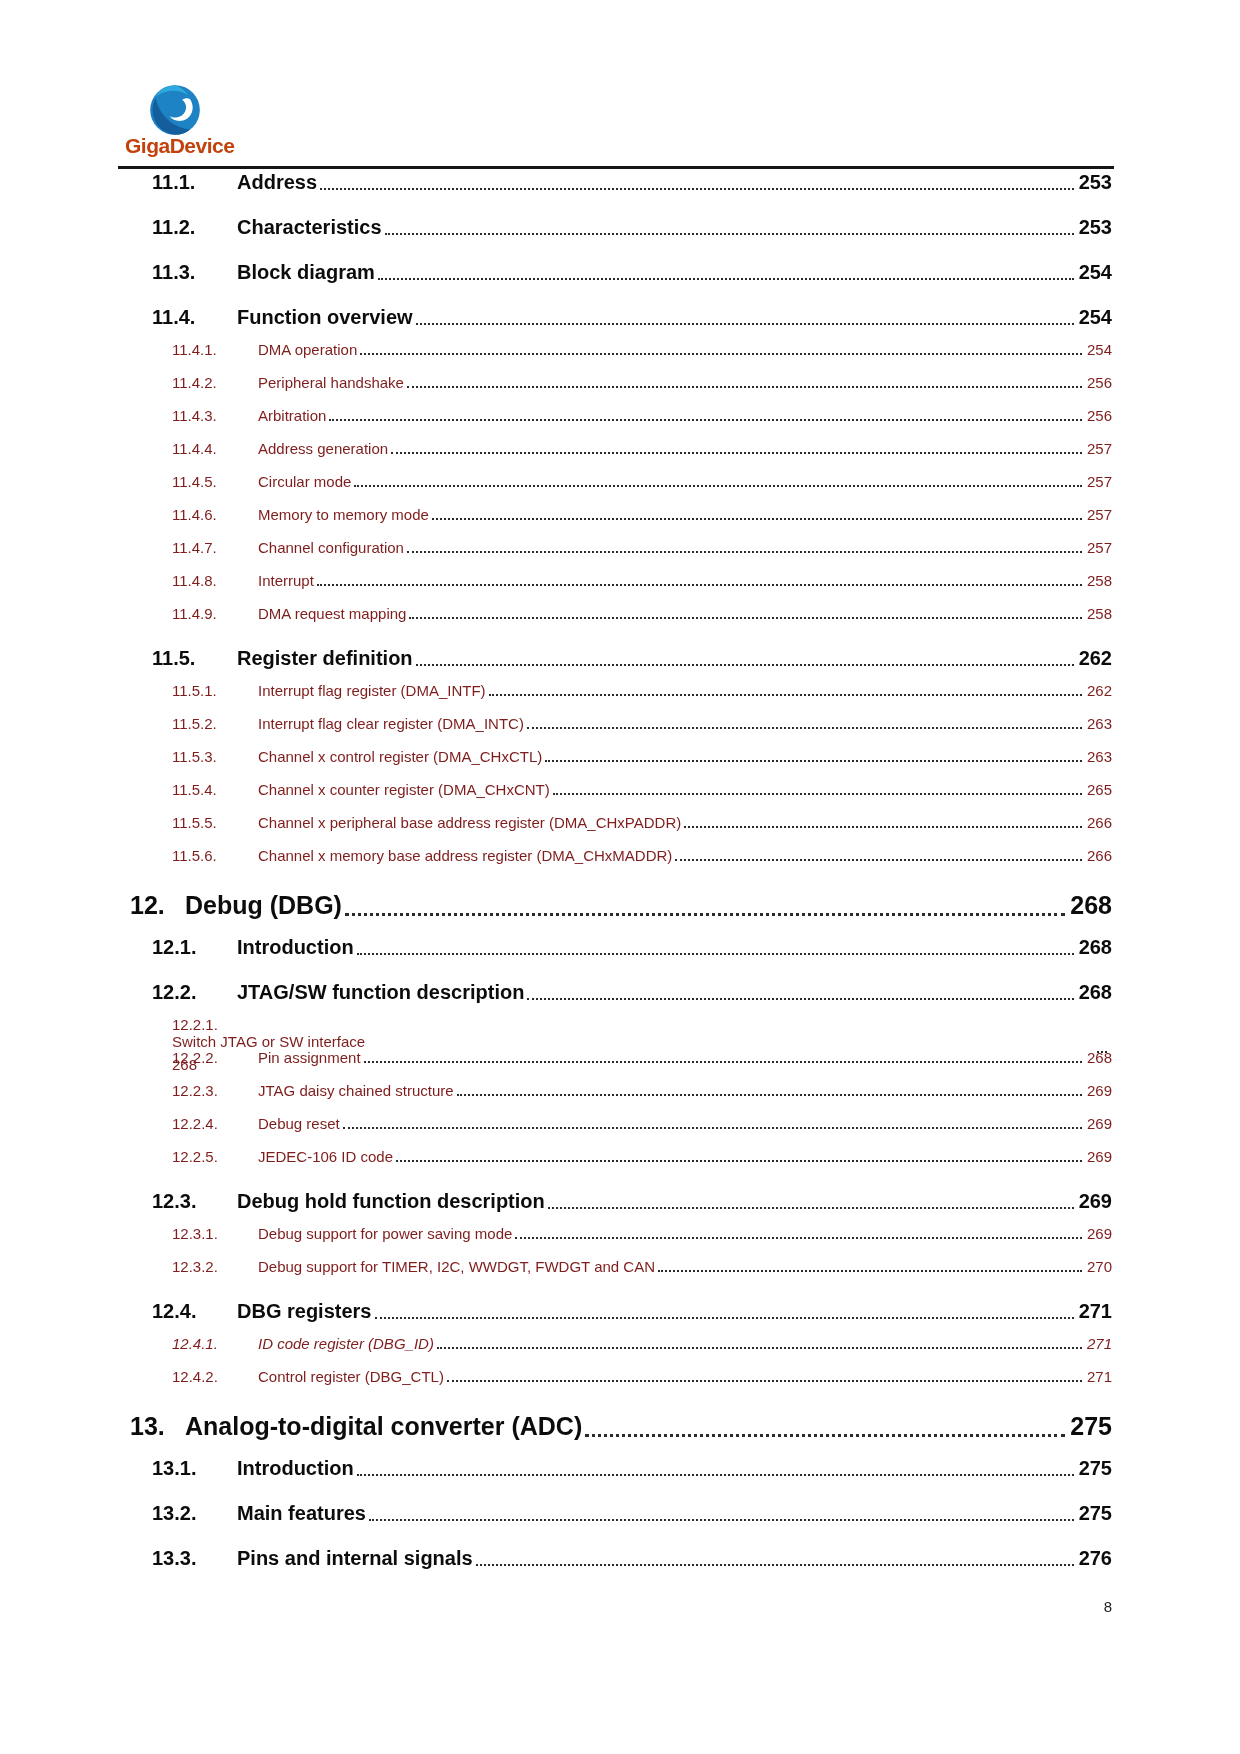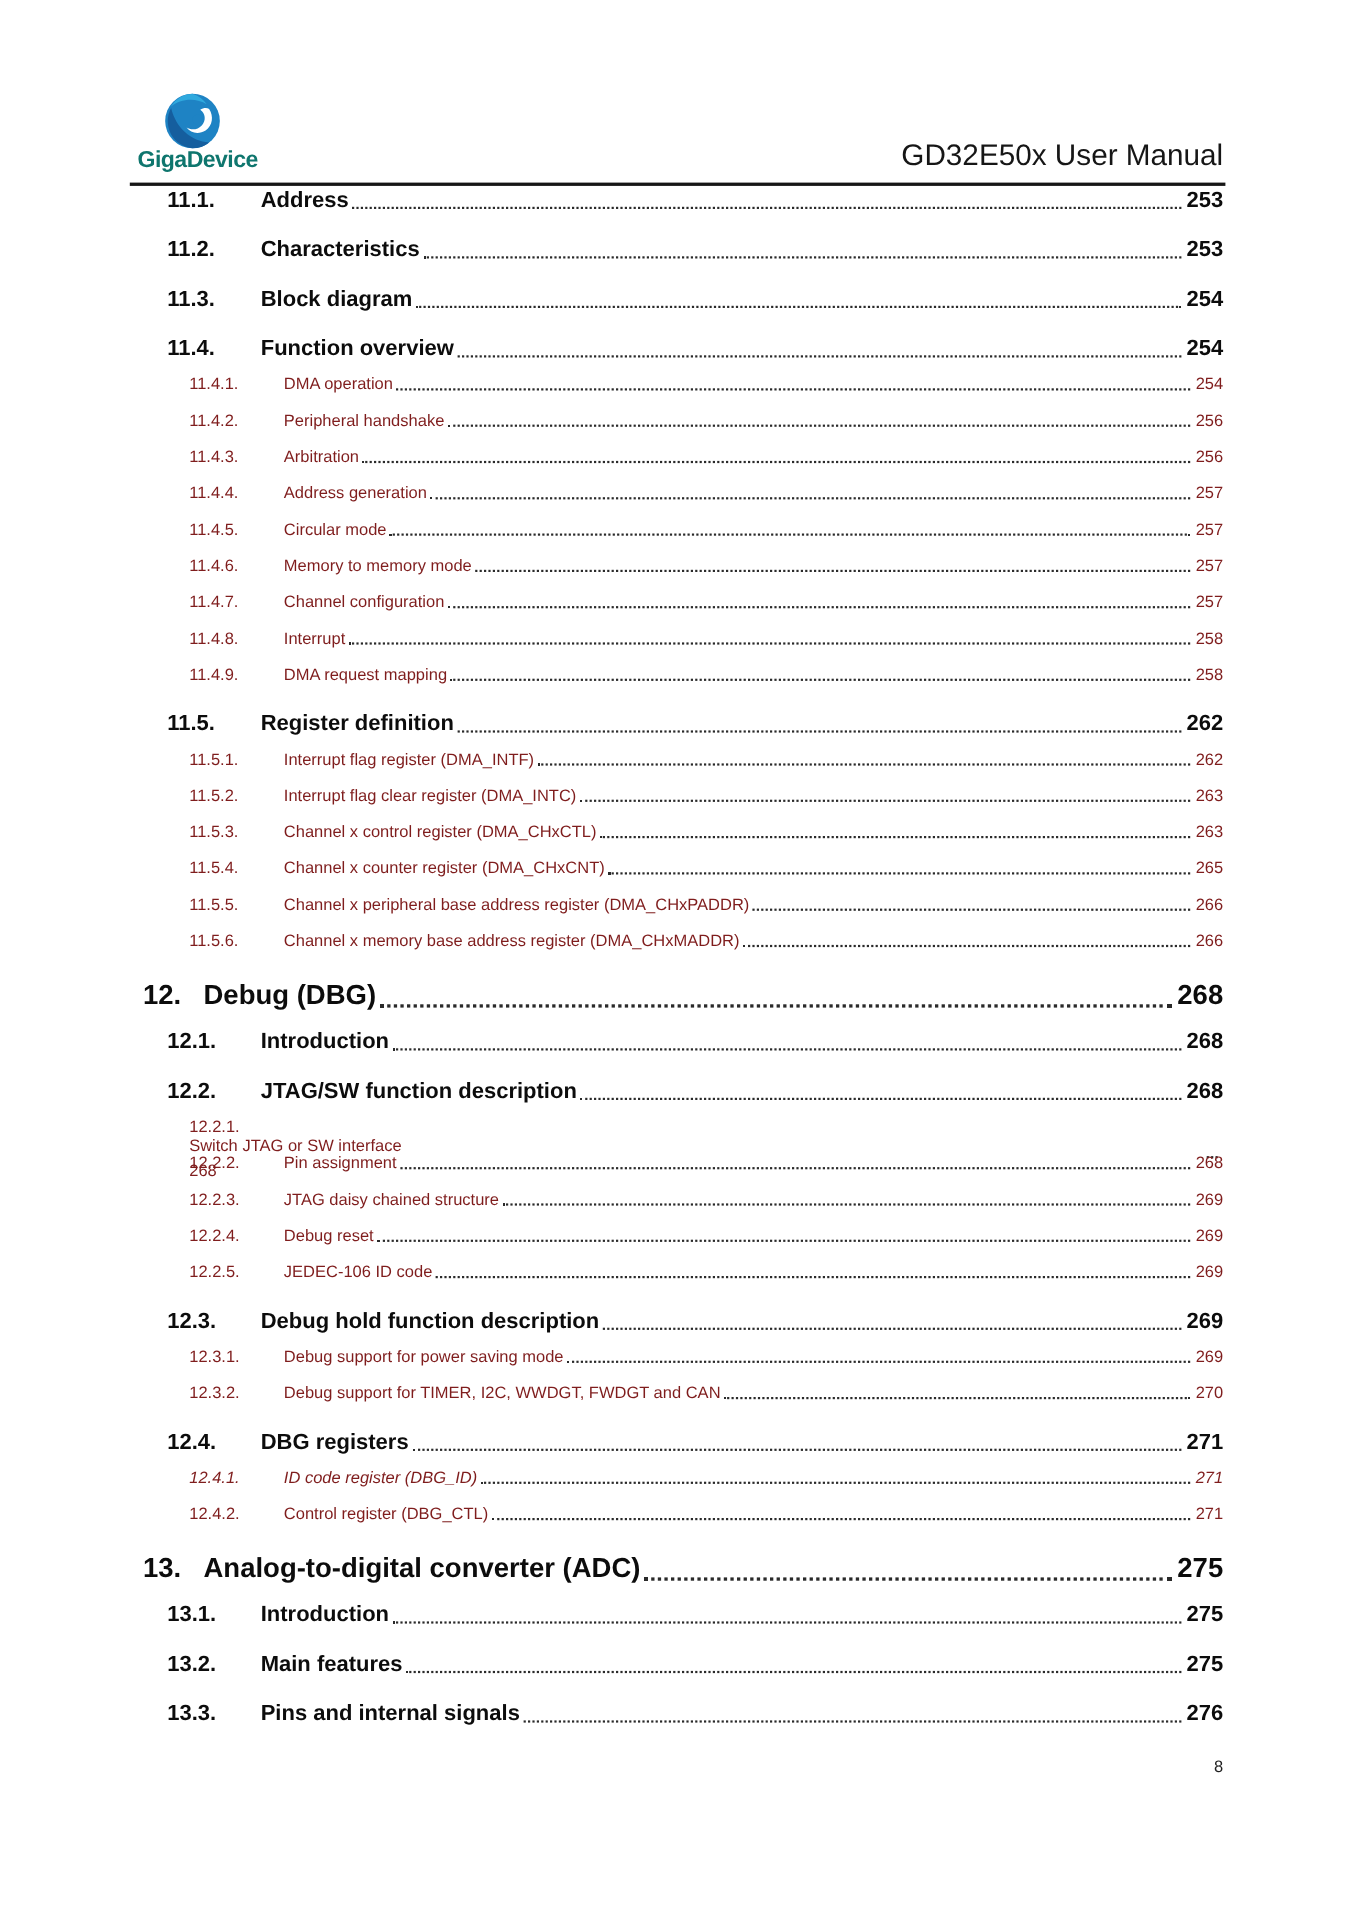--- a/index.html
+++ b/index.html
@@ -10,21 +10,21 @@
     background:#ffffff;
     font-family:"Liberation Sans", sans-serif;
     color:#111;
     overflow:hidden;
   }
 
   
   #logo-mark { position:absolute; left:148px; top:82px; width:54px; height:56px; }
   #brand-text {
     position:absolute; left:125px; top:134px;
-    font-size:21px; font-weight:700; letter-spacing:-0.5px; color:#0f766e;
+    font-size:21px; font-weight:700; letter-spacing:-0.5px; color:#c2410c;
   }
   #doc-title {
     position:absolute; right:128px; top:126px;
     font-size:27px; font-weight:400; color:#161616;
     letter-spacing:0px;
   }
   #header-rule {
     position:absolute; left:118px; right:126px; top:166px;
     height:3px; background:#161616;
   }
@@ -79,21 +79,20 @@
              C86,42 84,58 72,66
              C61,73 47,71 40,61
              C48,66 59,65 66,57
              C73,49 72,37 63,31
              C68,28 74,27 78,30 Z" fill="#ffffff"></path>
     <circle cx="59" cy="48" r="9" fill="#1E83C4"></circle>
   </svg>
 
   <div id="brand-text">GigaDevice</div>
 
-  <div id="doc-title">GD32E50x User Manual</div>
 
   <div id="header-rule"></div>
 
   <div id="toc">
       <div class="toc-row lvl2" style="top: 171px;">
     <span class="num">11.1.</span>
     <span class="title">Address</span>
     <span class="leader"></span>
     <span class="page">253</span>
   </div>

